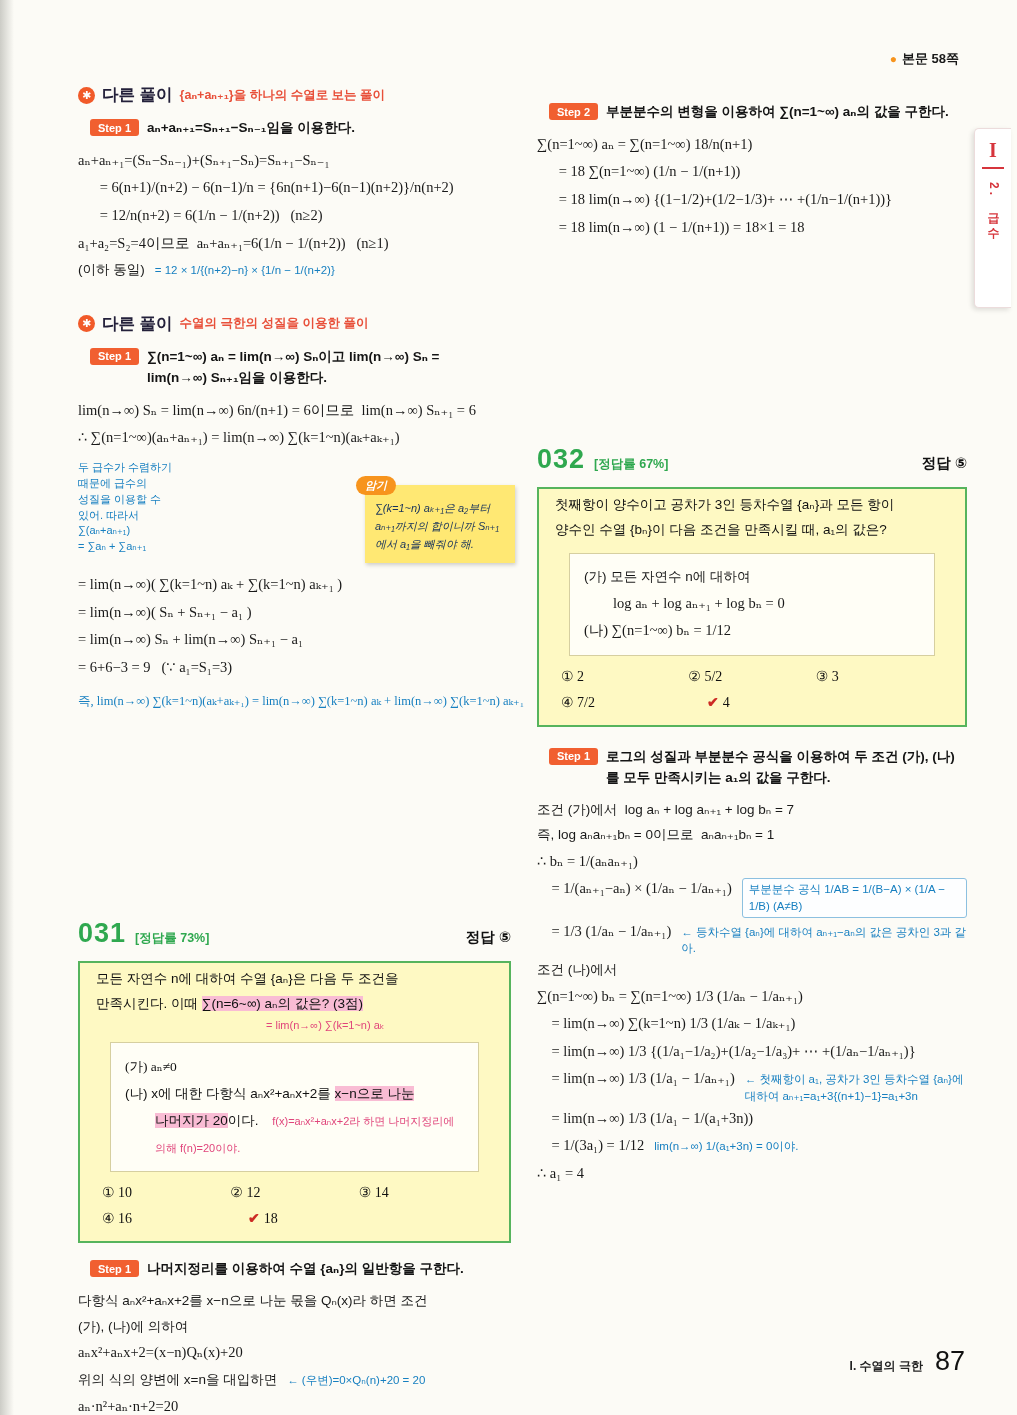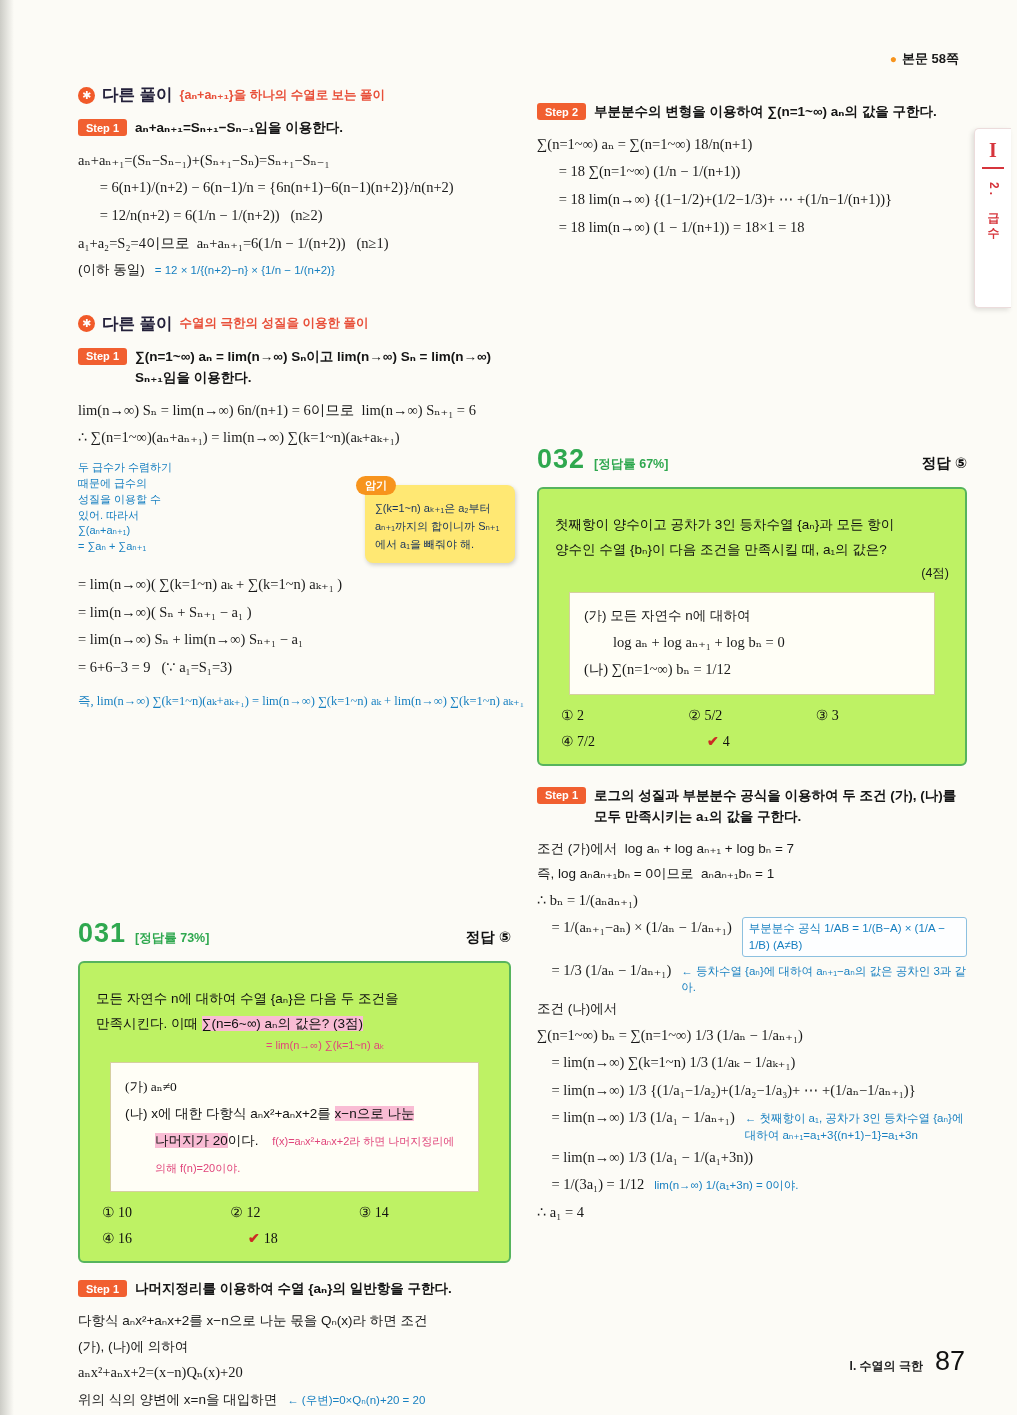--- a/index.html
+++ b/index.html
@@ -29,21 +29,21 @@
   .col-right{ left:537px; top:92px; width:430px; }
 
   
   .alt-header{ display:flex; align-items:center; gap:7px; margin-bottom:12px; }
   .alt-icon{ flex:none; width:17px; height:17px; border-radius:50%; background:#f15a29; color:#fff;
              font-size:11px; line-height:17px; text-align:center; }
   .alt-title{ font-size:16.5px; font-weight:bold; color:#23203a; }
   .alt-sub{ font-size:12.5px; color:#e8503a; font-weight:bold; }
 
   
-  .step-line{ display:flex; align-items:flex-start; gap:8px; margin:10px 0 8px; }
+  .step-line{ display:flex; align-items:flex-start; gap:8px; margin:10px 12px 8px; }
   .step-badge{ flex:none; background:#f15f30; color:#fff; font-size:11px; font-weight:bold;
                padding:2.5px 8px; border-radius:3px; margin-top:1px; }
   .step-text{ font-size:13.5px; font-weight:bold; color:#141414; line-height:1.55; }
 
   
   .math-block{ margin:4px 0; }
   .mline{ display:flex; align-items:baseline; gap:10px; line-height:1.9; }
   .mline .t{ font-family:"Liberation Serif","DejaVu Serif",serif; font-size:14.5px; color:#191919; white-space:pre; }
   .mline .t.kr{ font-family:"Liberation Sans","DejaVu Sans",sans-serif; font-size:13.5px; white-space:pre-wrap; }
   .mline .t.blue{ color:#167fc0; font-size:12.5px; }
@@ -51,32 +51,32 @@
   .t2.blue{ color:#167fc0; }
   .t2.bluebox{ color:#167fc0; border:1px solid #8cc0e0; background:#fdfeff; padding:2px 6px; border-radius:3px; }
 
   
   .alt2-wrap{ position:relative; }
   .alt2-mid{ display:flex; gap:12px;flex-direction:column; }
   .blue-note-col{ flex:none; width:108px; padding-top:4px; }
   .blue-note-col .mline{ line-height:1.45; }
   .blue-note-col .mline .t{ font-family:"Liberation Sans","DejaVu Sans",sans-serif; font-size:11px;
                             color:#167fc0; white-space:normal; }
-  .memo{ position:absolute; right:-4px; top:88px; width:150px; background:#ffe873; border-radius:8px;
-         padding:14px 10px 10px; box-shadow:1px 2px 4px rgba(0,0,0,.18); }
+  .memo{ position:absolute; right:-4px; top:88px; width:150px; background:#ffe873; border-radius:0;
+         padding:14px 10px 10px; box-shadow:1px 2px 4px rgba(0,0,0,.18);font-style:italic; }
   .memo-badge{ position:absolute; left:-9px; top:-9px; background:#f7941d; color:#fff; font-size:11px;
                font-weight:bold; padding:2px 9px; border-radius:10px; }
   .memo-text{ font-size:11px; color:#16325c; line-height:1.65; display:block; }
 
   
   .prob-header{ display:flex; align-items:baseline; gap:9px; margin-bottom:12px; }
   .prob-num{ font-size:27px; font-weight:bold; color:#2fa84f; letter-spacing:1px; }
   .prob-rate{ font-size:12.5px; font-weight:bold; color:#2fa84f;margin-top:47px; }
   .prob-ans{ margin-left:auto; font-size:14.5px; font-weight:bold; color:#111; }
-  .prob-box{ border:2px solid #56b45d; background:#bef264; border-radius:6px; padding:24px 16px 14px; }
+  .prob-box{ border:2px solid #56b45d; background:#fef9c3; border-radius:0; padding:4px 16px 14px; }
   .prob-body{ font-size:13.5px; line-height:1.85; color:#111; }
   .hl{ background:#f9bcd4; }
   .pink{ color:#e0457b; }
   .note-line{ font-size:11px; margin:2px 0 2px 170px; }
   .points-line{ text-align:right; font-size:12.5px; margin-top:2px; }
   .inner-box{ border:1.5px solid #d6cfa0; background:#fffef6; padding:10px 14px; margin:10px 14px 12px;
               font-size:13.5px; line-height:2; }
   .inner-box .cond{ color:#111; }
   .inner-box .cond.indent{ padding-left:30px; }
   .inner-box .serif{ font-family:"Liberation Serif","DejaVu Serif",serif; }
@@ -297,21 +297,20 @@
       <span class="prob-num">032</span>
       <span class="prob-rate">[정답률 67%]</span>
       <span class="prob-ans">정답 ⑤</span>
     </div>
 
     <div class="prob-box">
       <div class="prob-body">
         <span>첫째항이 양수이고 공차가 3인 등차수열 {aₙ}과 모든 항이</span><br>
         <span>양수인 수열 {bₙ}이 다음 조건을 만족시킬 때, a₁의 값은?</span>
       </div>
-      <div class="points-line">(4점)</div>
       <div class="inner-box">
           <div class="mline">
             <span class="t kr">(가) 모든 자연수 n에 대하여</span>
           </div>
           <div class="mline">
             <span class="t">        log aₙ + log aₙ₊₁ + log bₙ = 0</span>
           </div>
           <div class="mline">
             <span class="t">(나) ∑(n=1~∞) bₙ = 1/12</span>
           </div>

